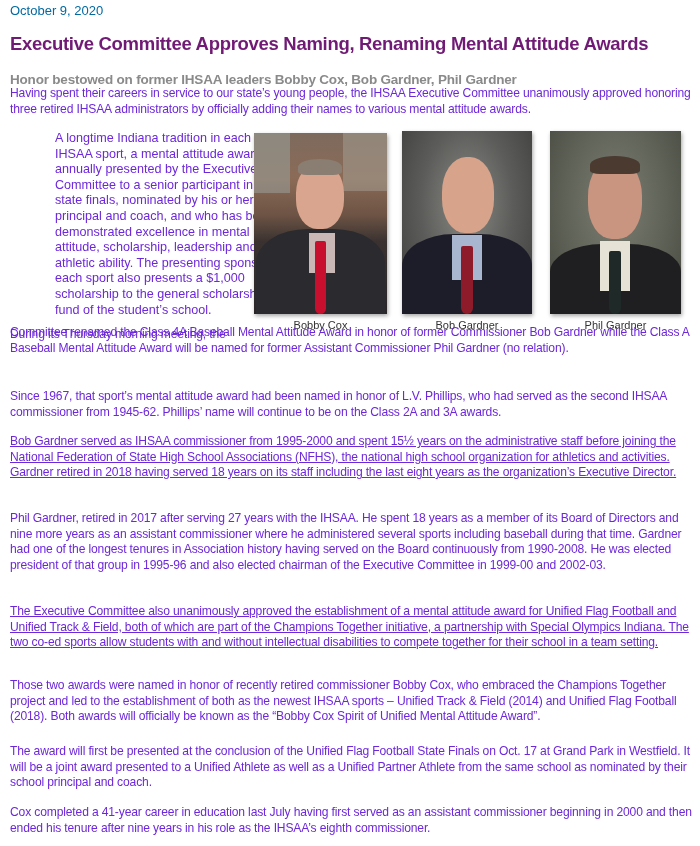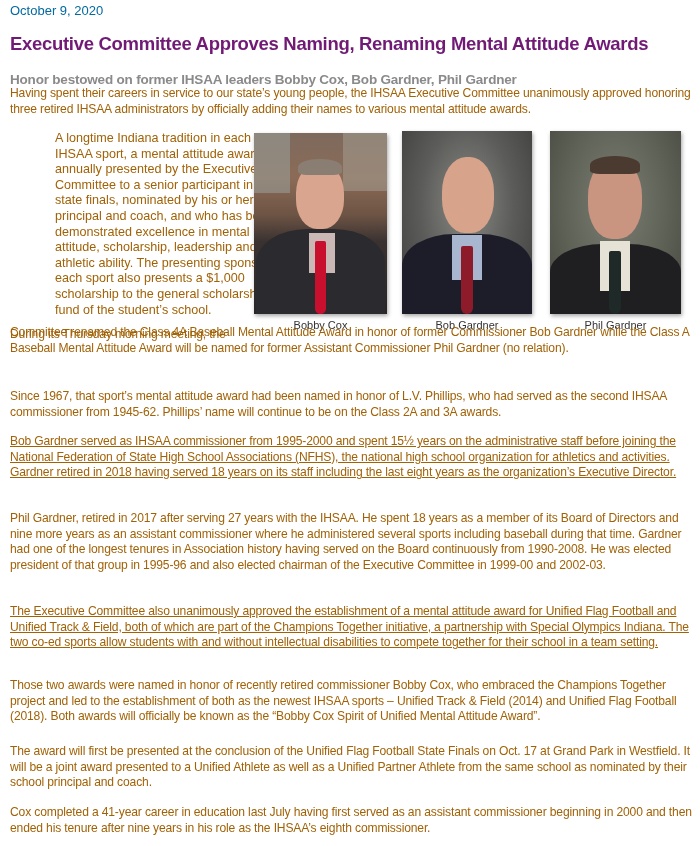--- a/index.html
+++ b/index.html
@@ -1,21 +1,21 @@
 <!DOCTYPE html>
 <html><head>
 <meta charset="utf-8">
 <style>
   html, body { margin: 0; padding: 0; background: #ffffff; }
   body { width: 700px; height: 846px; overflow: hidden; position: relative;
          font-family: "Liberation Sans", "DejaVu Sans", sans-serif; color: #222; }
   .date { position: absolute; left: 10px; top: 3px; font-size: 13px; color: #0369a1; }
   .title { position: absolute; left: 10px; top: 33px; font-size: 18.5px; font-weight: bold; color: #701a75; letter-spacing: -0.3px; white-space: nowrap; }
   .subtitle { position: absolute; left: 10px; top: 72px; font-size: 13.5px; font-weight: bold; color: #8a8a8a; letter-spacing: -0.2px; white-space: nowrap; }
-  p { margin: 0; font-size: 12.1px; line-height: 15.6px; color: #a16207; letter-spacing: -0.15px; position: absolute; left: 10px; width: 684px; }
+  p { margin: 0; font-size: 12.1px; line-height: 15.6px; color: #6d28d9; letter-spacing: -0.15px; position: absolute; left: 10px; width: 684px; }
   .p-intro { top: 86px; }
   .p-tradition { top: 131px; width: 236px; font-size: 12.6px; line-height: 15.6px; letter-spacing: 0; margin-left: 45px; }
   .p-meeting-a { top: 327px; width: 250px; }
   .p-meeting-b { top: 325px; }
   .p-since { top: 389px; }
   .p-bob { top: 434px; text-decoration: underline; }
   .p-phil { top: 511px; }
   .p-exec { top: 604px; text-decoration: underline; }
   .p-cox { top: 678px; }
   .p-award { top: 744px; }

